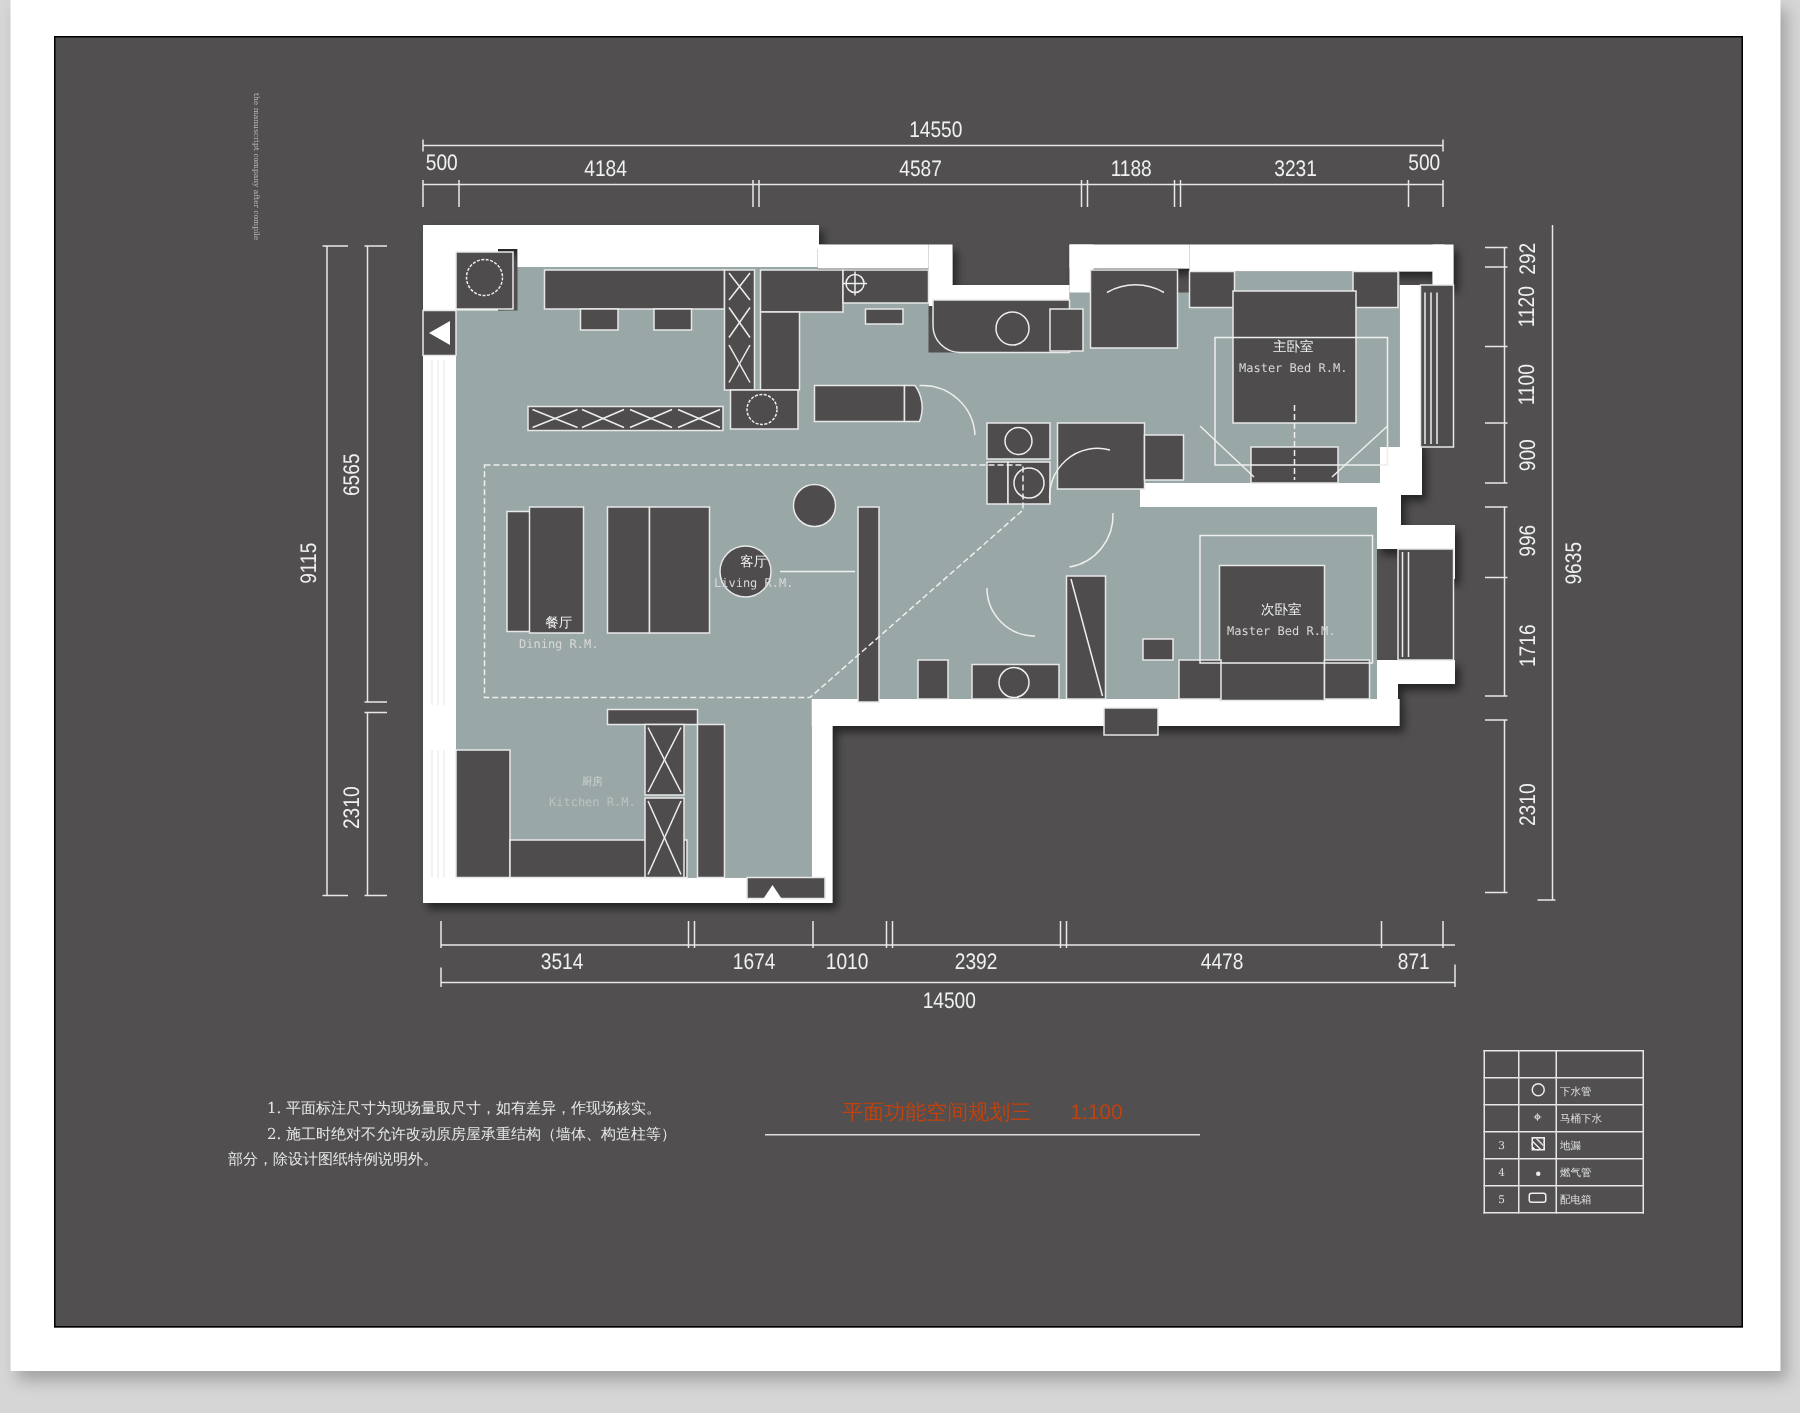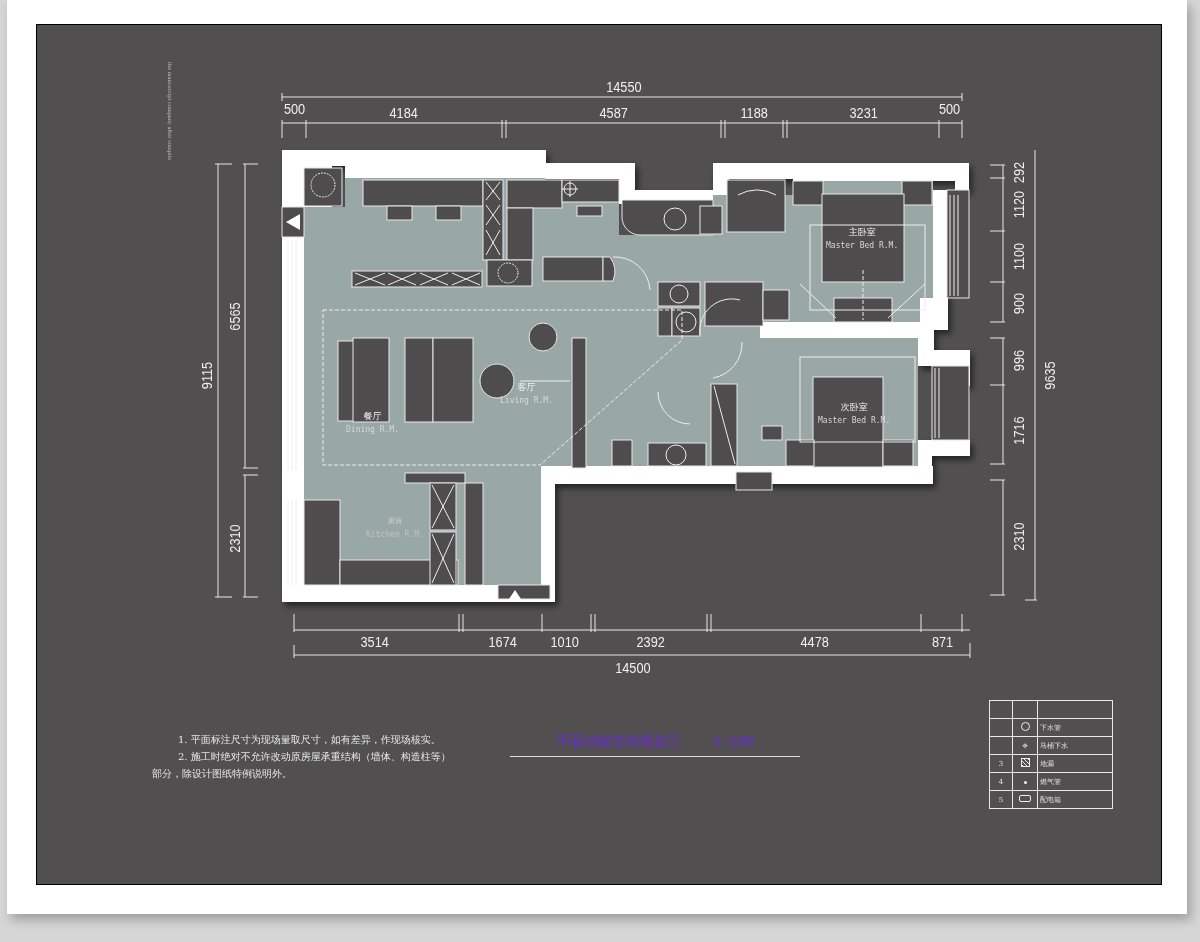--- a/index.html
+++ b/index.html
@@ -3,21 +3,21 @@
 <meta charset="utf-8">
 <style>
   html,body{margin:0;padding:0;}
   body{width:1200px;height:942px;background:#d6d6d6;position:relative;overflow:hidden;font-family:"Liberation Sans",sans-serif;}
   .paper{position:absolute;left:7px;top:0;width:1180px;height:914px;background:#ffffff;box-shadow:4px 6px 10px rgba(0,0,0,0.25);}
   .sheet{position:absolute;left:36px;top:24px;width:1124px;height:859px;background:#514f50;border:1px solid #000;}
   .abs{position:absolute;}
   .dim{position:absolute;color:#f0f0f0;font-family:"Liberation Sans",sans-serif;font-size:15px;transform:scaleX(0.85);transform-origin:center;white-space:nowrap;}
   .vdim{position:absolute;color:#f0f0f0;font-family:"Liberation Sans",sans-serif;font-size:15px;white-space:nowrap;transform:rotate(-90deg) scaleX(0.85);transform-origin:center;}
   .notes{position:absolute;color:#e8e8e8;font-family:"DejaVu Serif",serif;font-size:10px;line-height:17px;}
-  .title-block{position:absolute;color:#6d28d9;font-family:Liberation Mono, monospace;}
+  .title-block{position:absolute;color:#c2410c;font-family:Liberation Sans, sans-serif;}
   .legend{position:absolute;border-collapse:collapse;}
   .legend td{border:1px solid #e8e8e8;height:17px;color:#e0e0e0;font-size:7px;font-family:"DejaVu Serif",serif;padding:0 2px;}
   .room-label{position:absolute;color:#f4f4f4;font-family:"DejaVu Serif",serif;font-size:9px;text-align:center;line-height:13px;white-space:nowrap;}
   .room-label .en{color:#d8d8d8;font-family:"DejaVu Sans Mono",monospace;font-size:8px;}
   .credit{position:absolute;left:132px;top:40px;color:#bdbdbd;font-size:5px;writing-mode:vertical-rl;font-family:"DejaVu Serif",serif;}
 </style>
 </head>
 <body>
 
 <div class="paper"></div>
@@ -289,21 +289,21 @@
   <div class="en">Master Bed R.M.</div>
 </div>
 <div class="room-label" style="left:818px;top:401px;">
   <div>次卧室</div>
   <div class="en">Master Bed R.M.</div>
 </div>
 <div class="room-label" style="left:346px;top:382px;margin-top:28px;">
   <div>餐厅</div>
   <div class="en">Dining R.M.</div>
 </div>
-<div class="room-label" style="left:500px;top:369px;margin-top:12px;">
+<div class="room-label" style="left:476px;top:369px;">
   <div>客厅</div>
   <div class="en">Living R.M.</div>
 </div>
 <div class="room-label" style="left:366px;top:515px;opacity:0.55;font-size:7px;">
   <div>厨房</div>
   <div class="en">Kitchen R.M.</div>
 </div>
 
 <div class="notes" style="left:152px;top:731px;width:320px;">
   <div style="padding-left:26px;">1. 平面标注尺寸为现场量取尺寸，如有差异，作现场核实。</div>
@@ -312,21 +312,21 @@
 </div>
 
 <div class="title-block" style="left:510px;top:733px;width:290px;">
   <div style="text-align:center;font-size:14px;">
     <span>平面功能空间规划三</span>
     <span style="margin-left:22px;">1:100</span>
   </div>
   <div style="border-top:1px solid #dddddd;margin-top:5px;"></div>
 </div>
 
-<table class="legend" style="left:989px;top:700px;width:124px;">
+<table class="legend" style="left:989px;top:700px;width:107px;">
   <tbody>
       <tr>
         <td style="width:18px;"></td>
         <td style="width:20px;"></td>
         <td></td>
       </tr>
   <tr>
         <td></td>
         <td style="text-align:center;"><span style="display:inline-block;width:7px;height:7px;border:1px solid #eee;border-radius:50%;"></span></td>
         <td>下水管</td>

